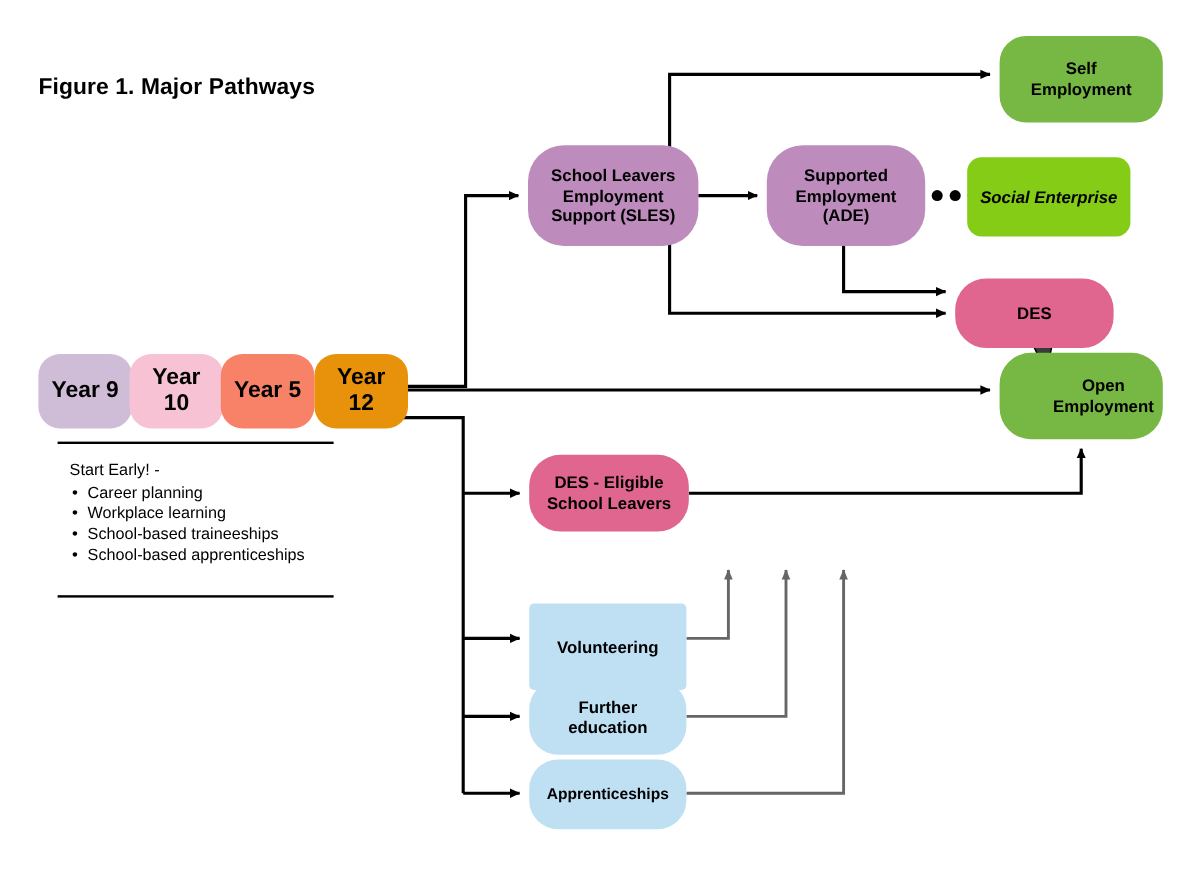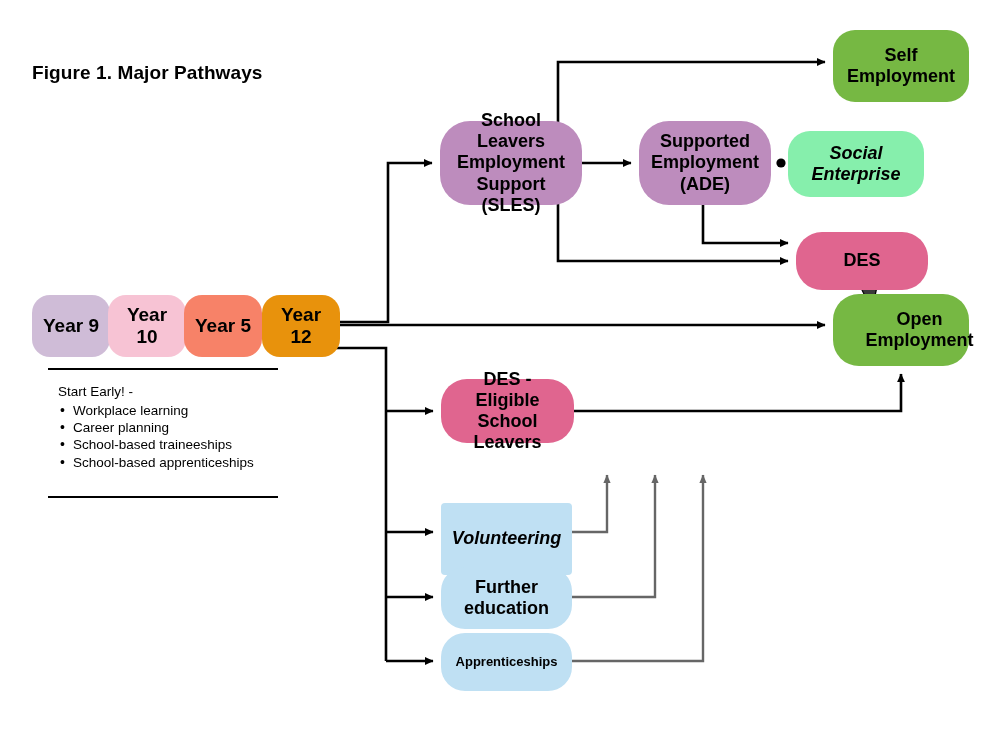--- a/index.html
+++ b/index.html
@@ -43,21 +43,21 @@
 
   
   .node {
     position: absolute;
     box-sizing: border-box;
     display: flex;
     align-items: center;
     justify-content: center;
     text-align: center;
     font-weight: bold;
-    font-size: 18px;
+    font-size: 14px;
     line-height: 1.18;
     padding: 0 8px;
     border-radius: 26px;
   }
   .node span { display: block; }
 
   
   .year {
     height: 62px;
     width: 78px;
@@ -84,24 +84,24 @@
   }
 
   
   .n-self {
     background: #76b843;
     left: 833px; top: 30px;
     width: 136px; height: 72px;
     border-radius: 22px;
   }
   .n-social {
-    background: #86efac;
-    left: 788px; top: 131px;
+    background: #84cc16;
+    left: 806px; top: 131px;
     width: 136px; height: 66px;
-    border-radius: 22px;
+    border-radius: 12px;
     font-style: italic;
   }
   .n-open {
     background: #76b843;
     left: 833px; top: 294px;
     width: 136px; height: 72px;
     border-radius: 26px;
     z-index: 3;
     padding-left: 45px;
   }
@@ -120,21 +120,20 @@
     width: 133px; height: 64px;
     border-radius: 26px;
   }
 
   
   .n-vol {
     background: #bfe0f3;
     left: 441px; top: 503px;
     width: 131px; height: 72px;
     border-radius: 4px;
-    font-style: italic;
   }
   .n-fur {
     background: #bfe0f3;
     left: 441px; top: 567px;
     width: 131px; height: 62px;
     border-radius: 24px;
   }
   .n-app {
     background: #bfe0f3;
     left: 441px; top: 633px;
@@ -311,22 +310,22 @@
 
   <div class="node n-app">
     <span>Apprenticeships</span>
   </div>
 
   <div class="note">
     <div class="note-rule"></div>
     <div class="note-body">
       <div class="note-head">Start Early! -</div>
       <ul class="note-list">
+        <li>Career planning</li>
         <li>Workplace learning</li>
-        <li>Career planning</li>
         <li>School-based traineeships</li>
         <li>School-based apprenticeships</li>
       </ul>
     </div>
     <div class="note-rule"></div>
   </div>
 
 </div>
 
 </body></html>

